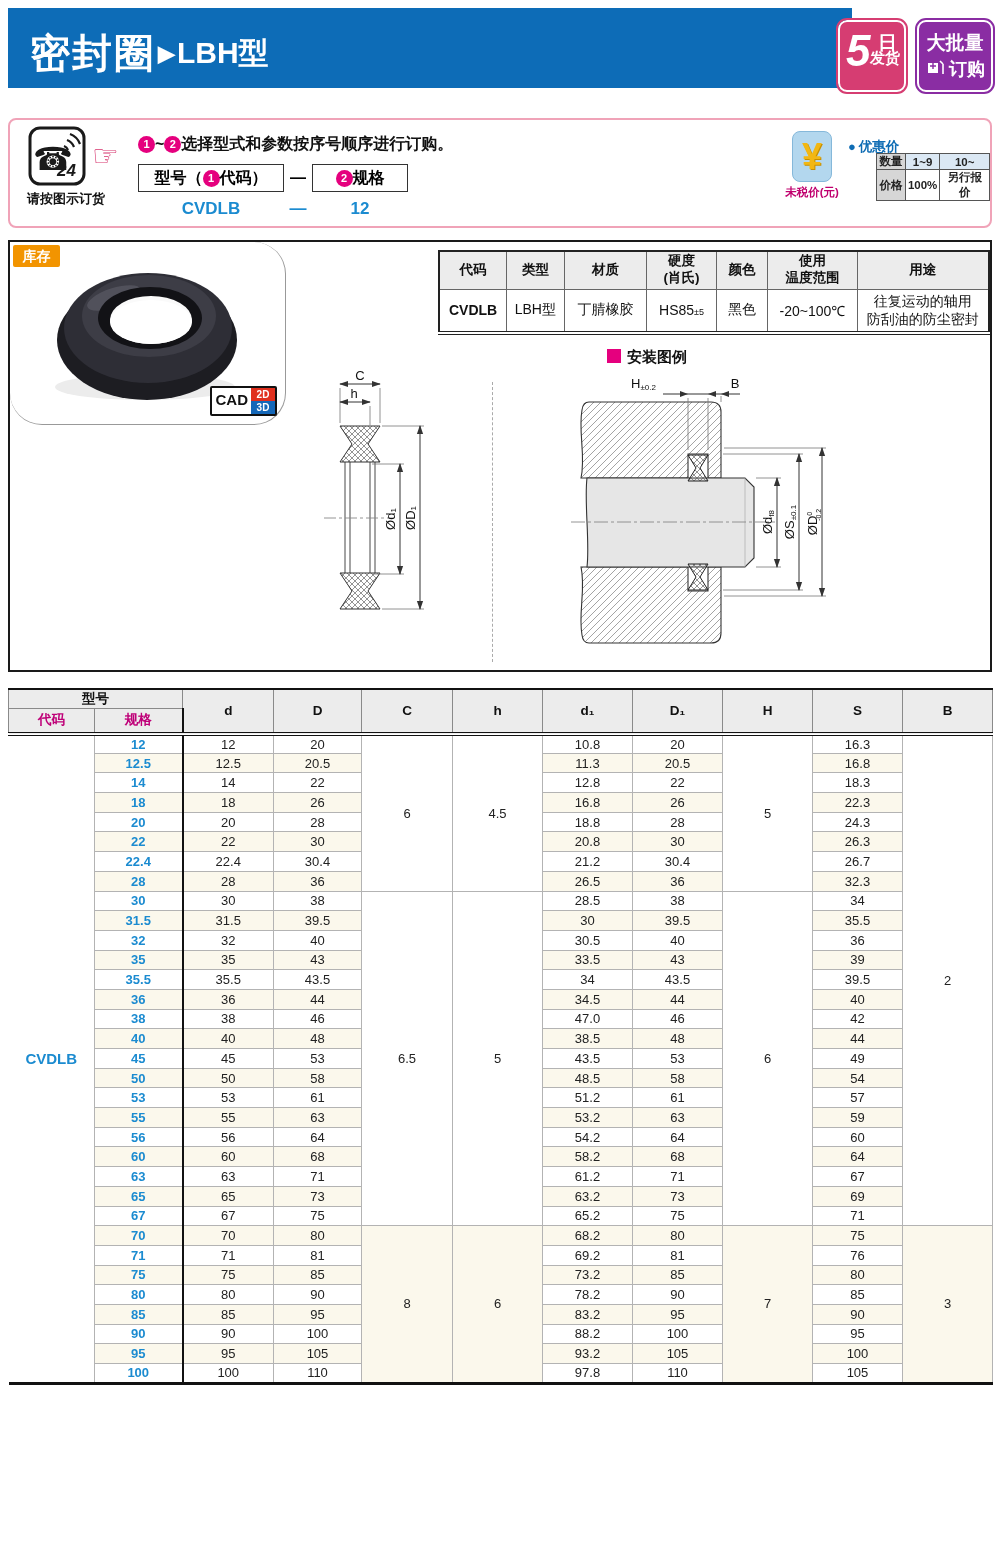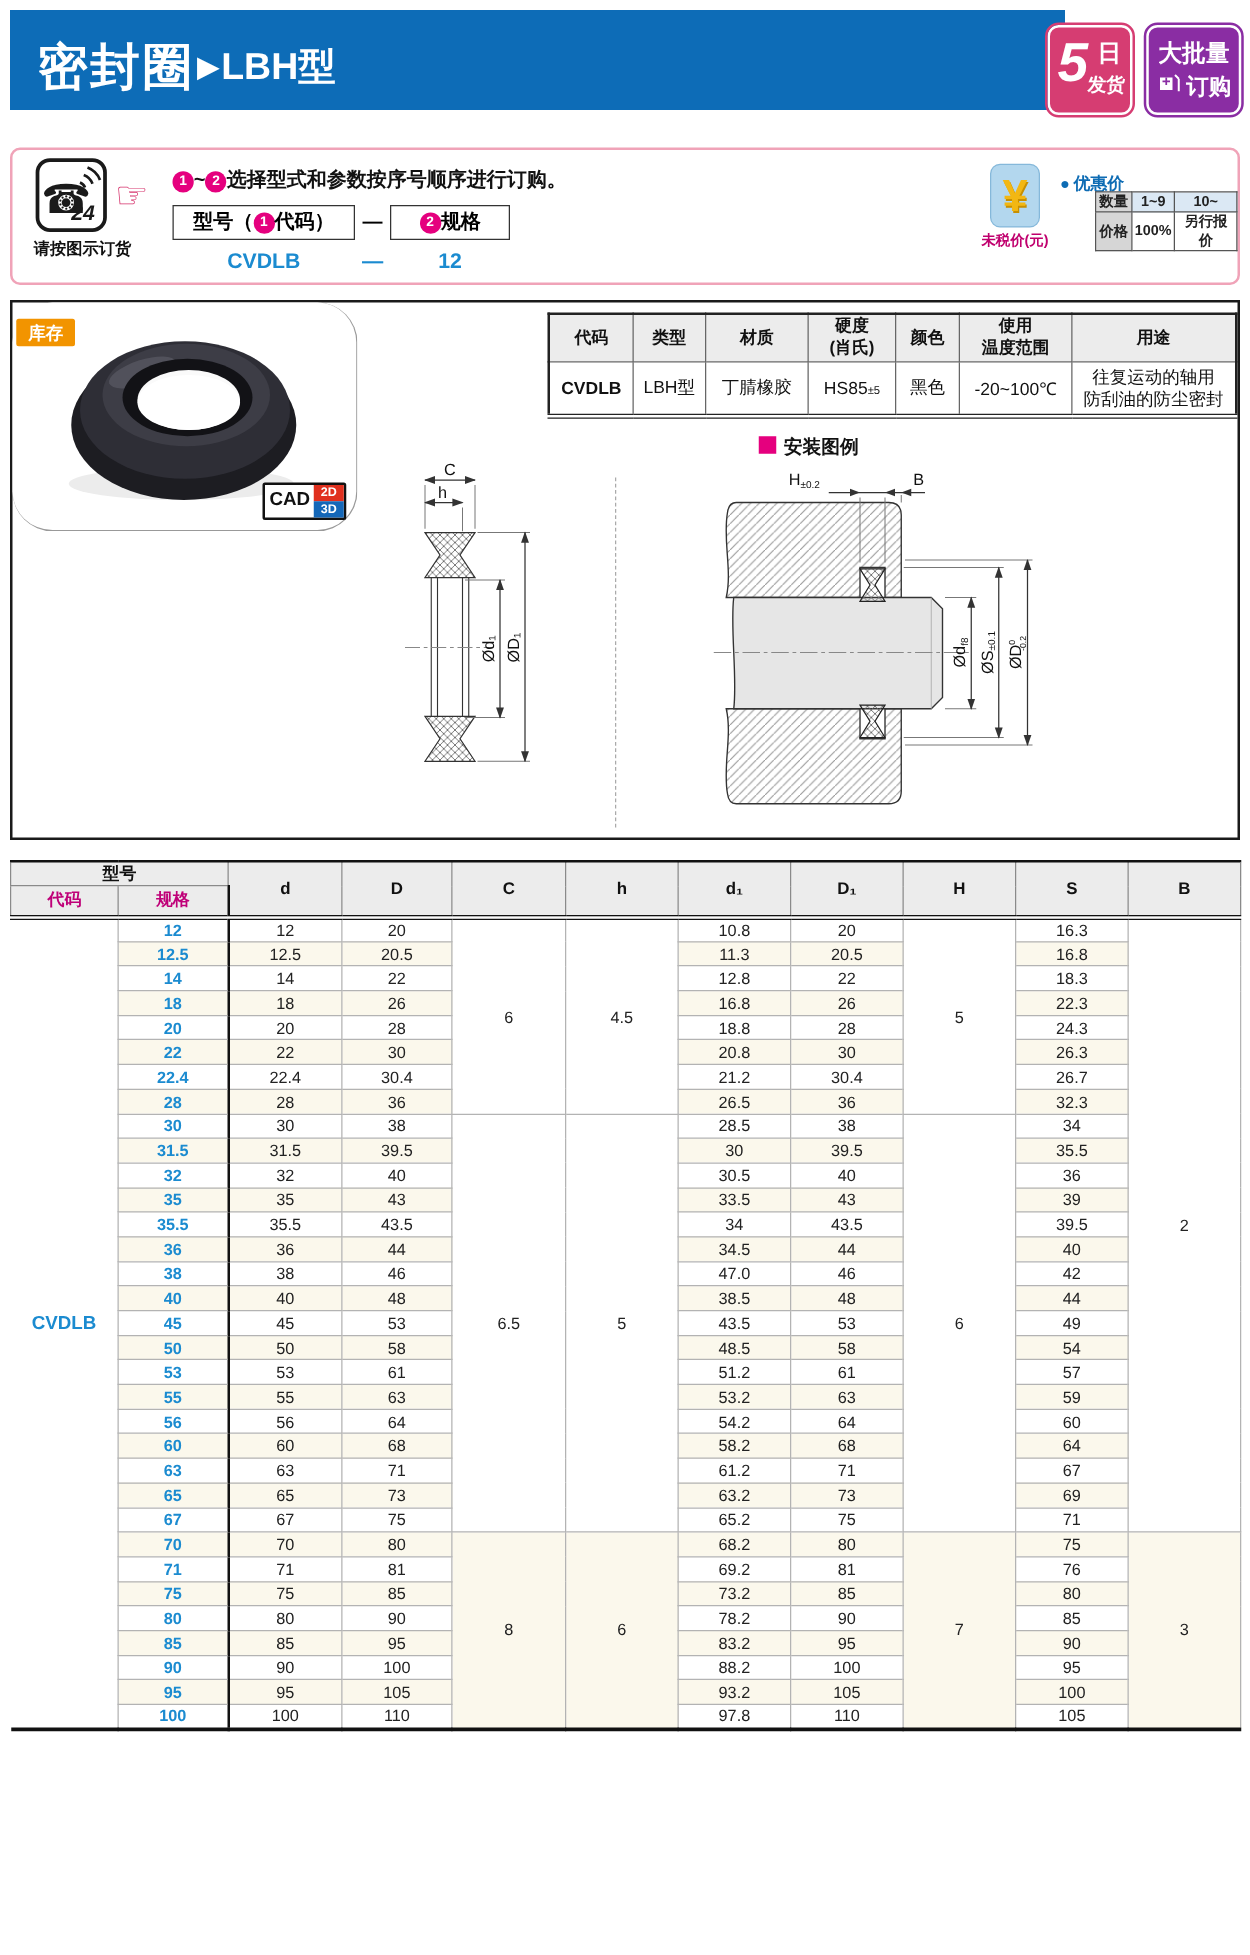--- a/index.html
+++ b/index.html
@@ -10,21 +10,21 @@
   .titlebar { position:absolute; left:8px; top:8px; width:844px; height:80px; background:#0d6cb7;padding-left:31px; }
   .title-wrap { position:absolute; left:22px; top:18px; color:#fff; white-space:nowrap; }
   .title-main { font-size:40px; font-weight:bold; letter-spacing:2px; }
   .title-arrow { font-size:22px; font-weight:bold; margin:0 2px; vertical-align:6px; }
   .title-sub { font-size:30px; font-weight:bold; vertical-align:4px; }
   .badge { position:absolute; top:12px; height:72px; border:2px solid #fff; border-radius:9px; color:#fff; }
   .badge-fast { left:830px; width:68px; background:#d63d72; outline:2px solid #d63d72; }
   .badge-bulk { left:909px; width:76px; background:#8a2da3; outline:2px solid #8a2da3; }
   .bf-big { position:absolute; left:6px; top:4px; font-size:44px; font-weight:bold; font-style:italic; }
   .bf-top { position:absolute; right:7px; top:8px; font-size:19px; font-weight:bold; }
-  .bf-bot { position:absolute; right:4px; bottom:12px; font-size:15px; font-weight:bold; }
+  .bf-bot { position:absolute; right:4px; bottom:22px; font-size:15px; font-weight:bold; }
   .bb-line1 { position:absolute; top:8px; left:0; width:100%; text-align:center; font-size:19px; font-weight:bold; }
   .bb-line2 { position:absolute; bottom:9px; right:6px; font-size:18px; font-weight:bold; }
   .bb-icon { position:absolute; bottom:8px; left:7px; }
 
   
   .orderbox { position:absolute; left:8px; top:118px; width:984px; height:110px; border:2px solid #f0a3b8; border-radius:8px; background:#fff; }
   .phone-icon { position:absolute; left:18px; top:6px; }
   .phone-caption { position:absolute; left:0; top:70px; width:112px; text-align:center; font-size:13px; font-weight:bold; color:#111; }
   .pointer { position:absolute; left:82px; top:18px; font-size:30px; color:#d6356e; }
   .instruction { position:absolute; left:128px; top:14px; font-size:16px; font-weight:bold; color:#111; }
@@ -48,21 +48,21 @@
   .price-table { position:absolute; left:866px; top:33px; border-collapse:collapse; }
   .price-table td { border:1px solid #555; font-size:11.5px; font-weight:bold; text-align:center; height:15px; padding:0 2px; color:#222; }
   .pt-label { width:32px; background:#d6d6d6; }
   .pt-v1 { width:34px; }
   .pt-v2 { width:56px; }
   .pt-row1 td.pt-val { background:#dbe8f4; }
 
   
   .mainbox { position:absolute; left:8px; top:240px; width:984px; height:432px; border:2px solid #1a1a1a; background:#fff; }
   .photo-box { position:absolute; left:0; top:0; width:276px; height:183px; border-right:1px solid #999; border-bottom:1px solid #999; background:#fff;border-radius:32px; }
-  .stock-badge { position:absolute; left:3px; top:13px; width:47px; height:22px; background:#f29400; color:#fff; font-size:14px; font-weight:bold; text-align:center; line-height:22px; border-radius:2px; z-index:3; }
+  .stock-badge { position:absolute; left:3px; top:3px; width:47px; height:22px; background:#f29400; color:#fff; font-size:14px; font-weight:bold; text-align:center; line-height:22px; border-radius:2px; z-index:3; }
   .cad-badge { position:absolute; right:8px; bottom:8px; display:flex; align-items:stretch; border:2px solid #111; background:#fff; border-radius:2px; z-index:3; }
   .cad-label { font-size:15px; font-weight:bold; color:#111; padding:3px 3px 1px 4px; }
   .cad-col { display:flex; flex-direction:column; }
   .cad-2d, .cad-3d { width:24px; height:13px; color:#fff; font-size:10px; font-weight:bold; text-align:center; line-height:13px; }
   .cad-2d { background:#e0301e; }
   .cad-3d { background:#1467b8; }
 
   
   .spec-table { position:absolute; left:428px; top:8px; border-collapse:collapse; table-layout:fixed; }
   .spec-table th, .spec-table td { border:1px solid #666; text-align:center; vertical-align:middle; color:#111; }

